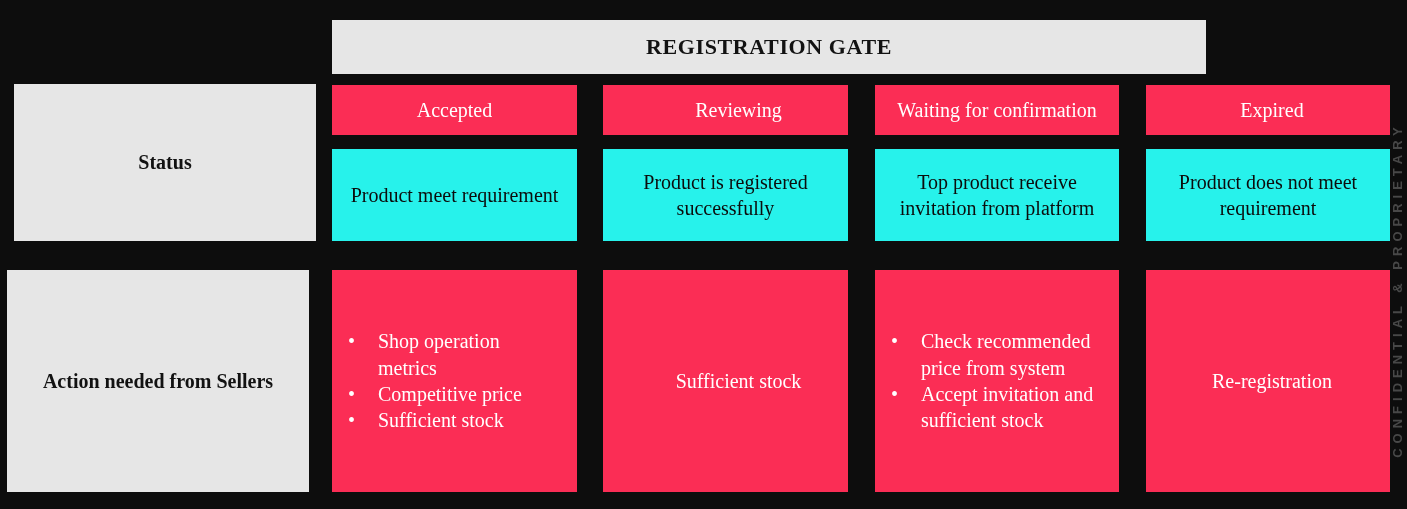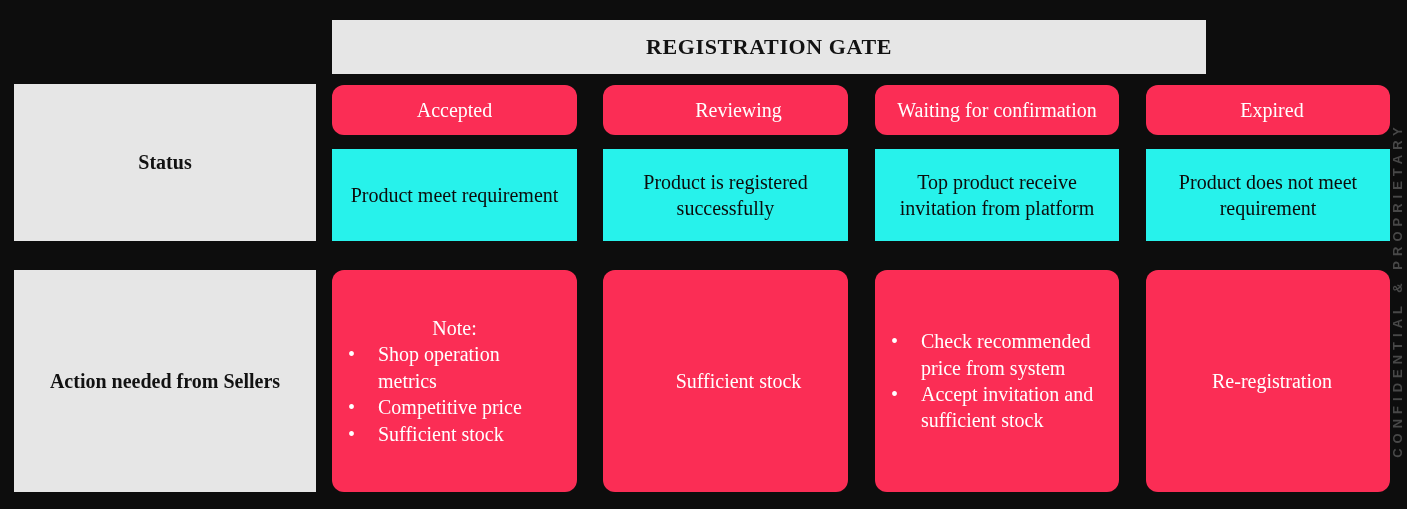--- a/index.html
+++ b/index.html
@@ -3,29 +3,29 @@
 <meta charset="utf-8">
 <style>
   html, body { margin:0; padding:0; background:#0D0D0D; }
   .canvas {
     position:relative; width:1407px; height:509px;
     background:#0D0D0D; overflow:hidden;
     font-family:"Liberation Serif", serif;
   }
   .box { position:absolute; box-sizing:border-box; }
   .gray { background:#E6E6E6; color:#121212; }
-  .pink { background:#FB2D55; color:#ffffff;border-radius:12px; }
+  .pink { background:#FB2D55; color:#ffffff; }
   .cyan { background:#27F2EB; color:#0c0c0c; }
   .center { display:flex; align-items:center; justify-content:center; text-align:center; }
 
   .header-gate { left:332px; top:20px; width:874px; height:54px;
     font-weight:bold; font-size:22px; letter-spacing:0.6px; }
   .status-label { left:14px; top:84px; width:302px; height:157px;
     font-weight:bold; font-size:20px; }
-  .action-label { left:14px; top:270px; width:302px; height:222px;
+  .action-label { left:7px; top:270px; width:302px; height:222px;
     font-weight:bold; font-size:20px; }
 
   .c0 { left:332px;  width:245px; }
   .c1 { left:603px;  width:245px;padding-left:26px; }
   .c2 { left:875px;  width:244px; }
   .c3 { left:1146px; width:244px;padding-left:8px; }
 
   .pill   { top:85px;  height:50px; font-size:20px; }
   .desc   { top:149px; height:92px; font-size:20px; line-height:1.3; padding:0 6px; }
   .action { top:270px; height:222px; font-size:20px; line-height:1.32; }
@@ -52,21 +52,20 @@
 
   <div class="box gray center header-gate">REGISTRATION GATE</div>
 
   <div class="box gray center status-label">Status</div>
 
   <div class="box gray center action-label">Action needed from Sellers</div>
 
   <div class="box pink center pill c0">Accepted</div>
   <div class="box cyan center desc c0">Product meet requirement</div>
   <div class="box pink action note-box c0">
-    <div class="note-title">Note:</div>
     <ul class="bullets">
       <li>Shop operation metrics</li>
       <li>Competitive price</li>
       <li>Sufficient stock</li>
     </ul>
   </div>
 
   <div class="box pink center pill c1">Reviewing</div>
   <div class="box cyan center desc c1">Product is registered successfully</div>
   <div class="box pink center action c1">Sufficient stock</div>

